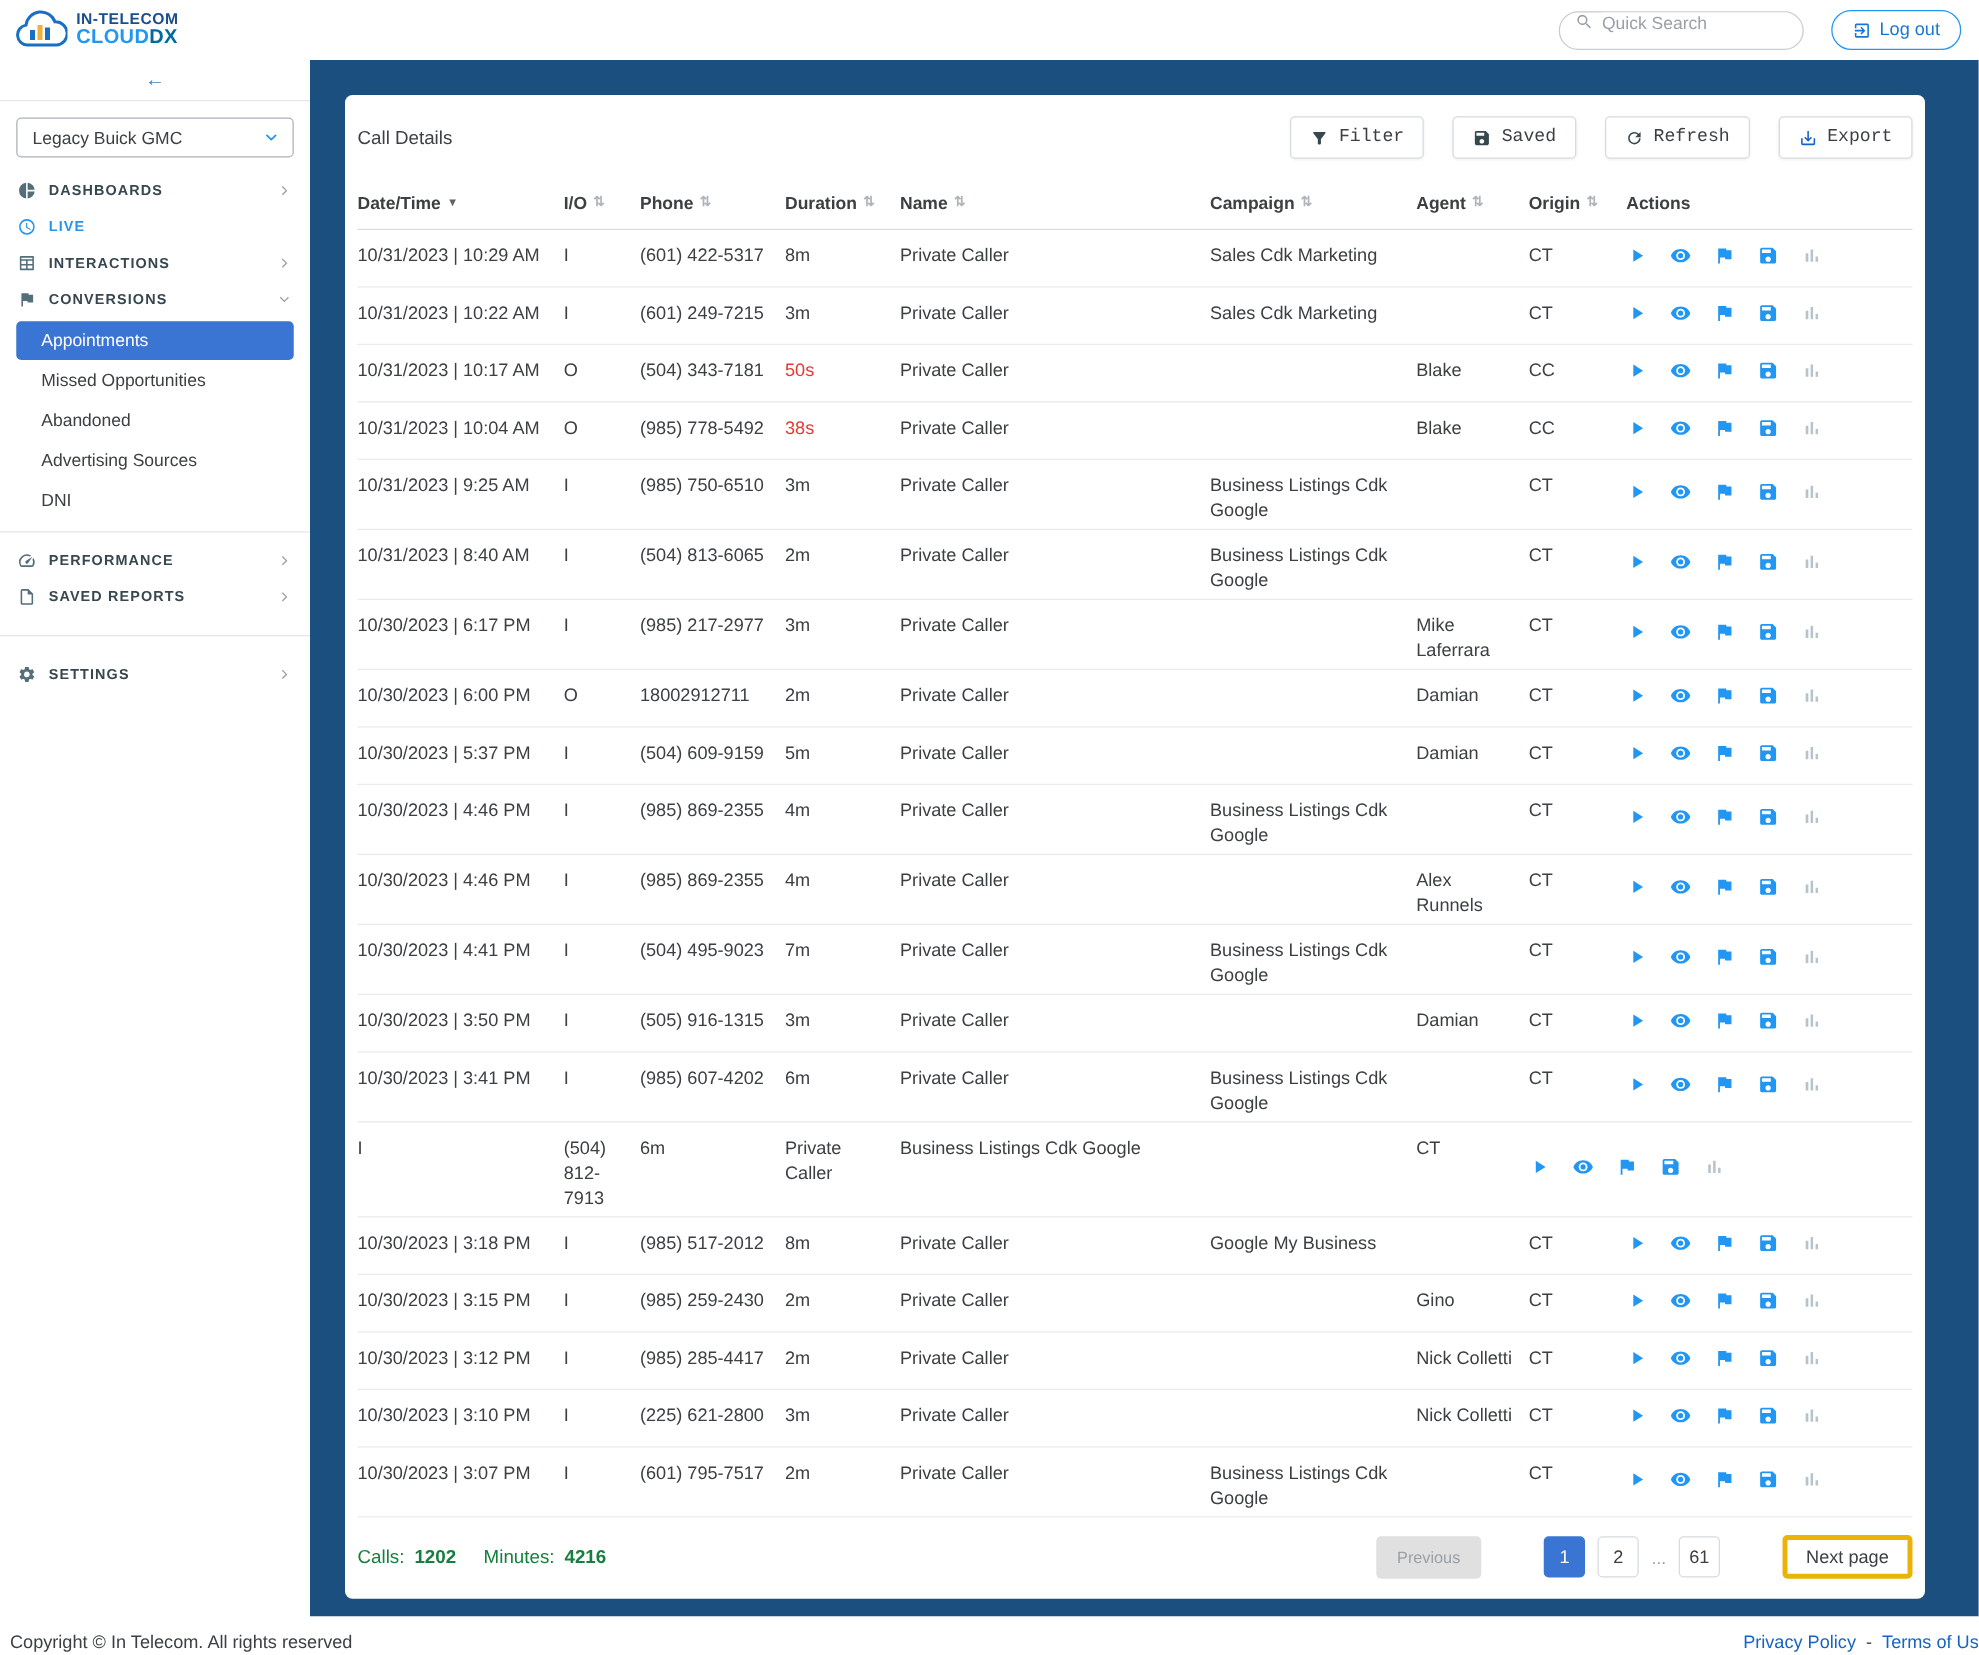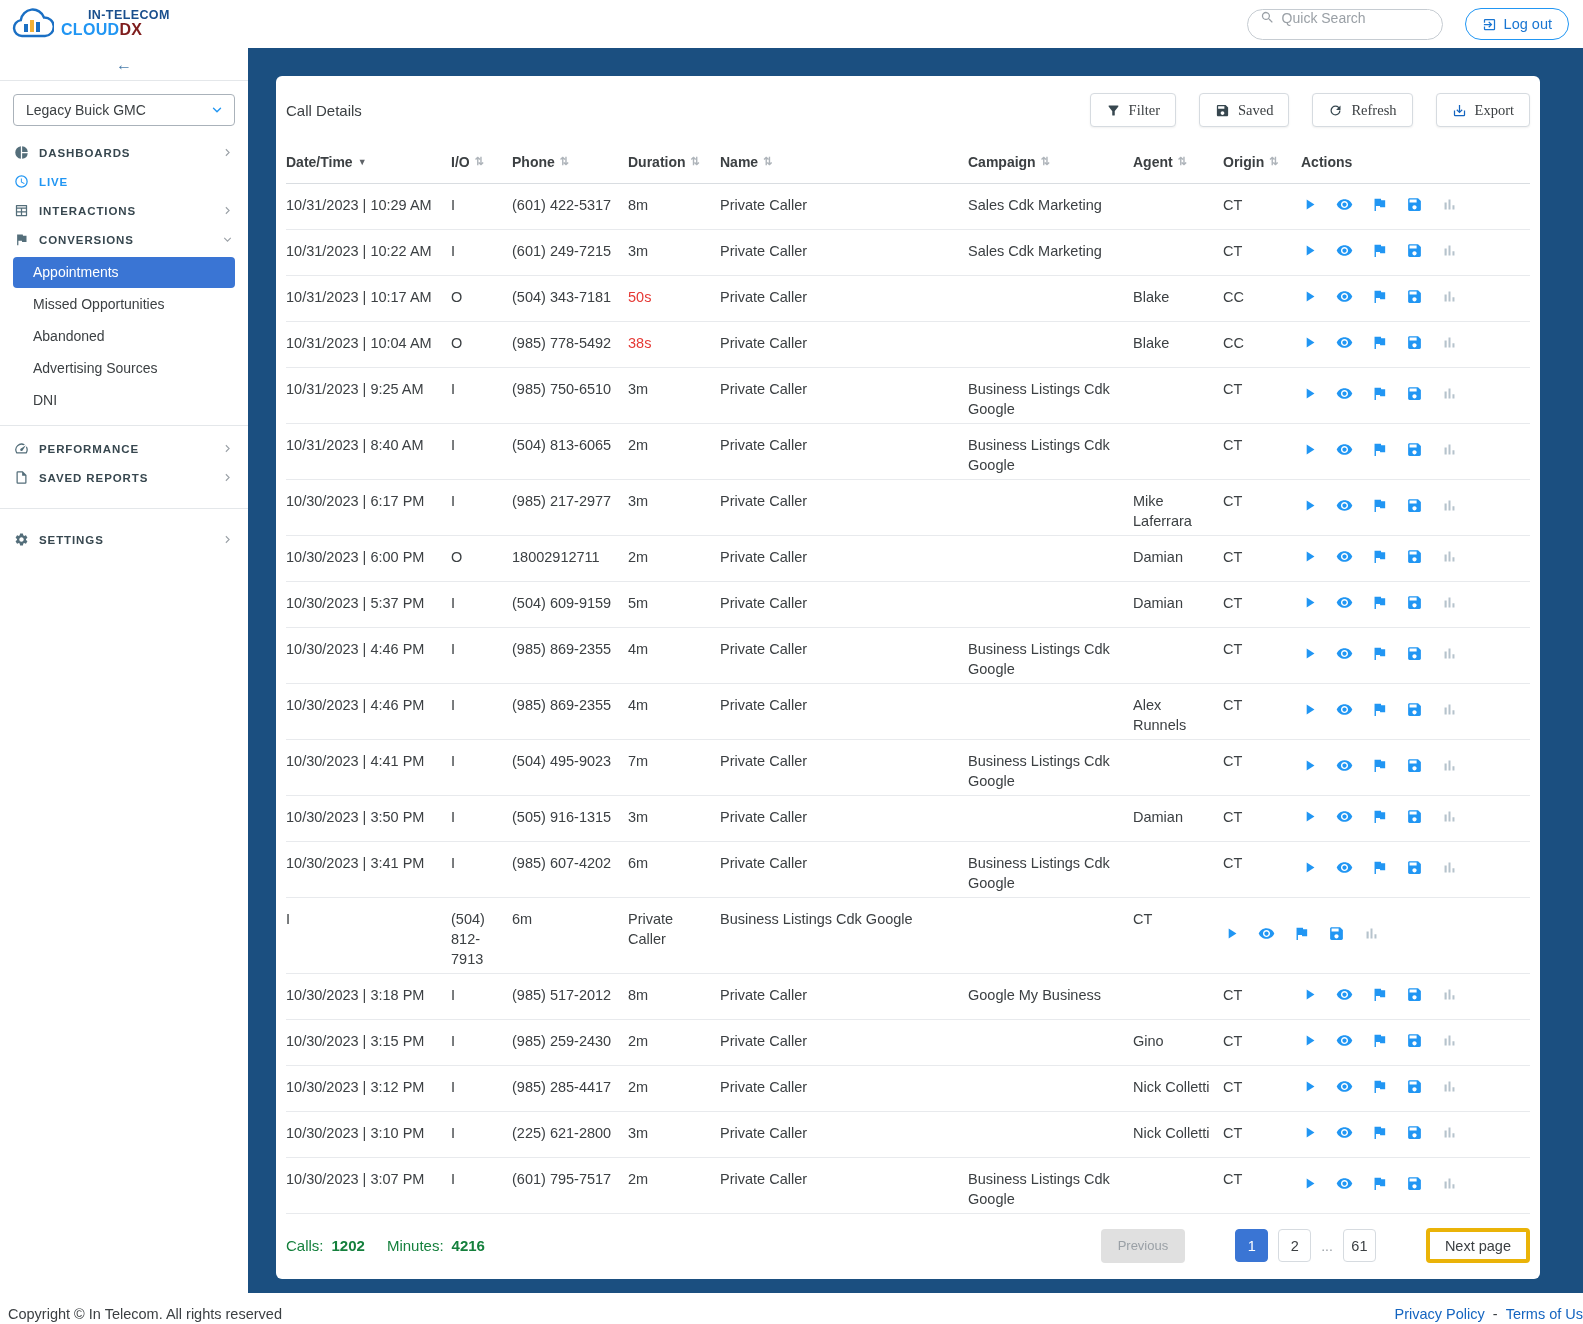--- a/index.html
+++ b/index.html
@@ -4,24 +4,24 @@
 <style>
   * { margin:0; padding:0; box-sizing:border-box; }
   body {
     width:1583px; font-family:"Liberation Sans", sans-serif;
     color:#3c4043; background:#fff; font-size:14.5px;
   }
   
   .topbar { height:48px; display:flex; align-items:center; justify-content:space-between; padding:0 14px 0 10px; background:#fff; }
   .logo { display:flex; align-items:center; gap:7px; cursor:pointer; }
   .logo-text { line-height:1.05; }
-  .logo-line1 { font-size:12.5px; font-weight:bold; color:#1a4f8d; letter-spacing:.4px;margin-left:27px; }
+  .logo-line1 { font-size:12.5px; font-weight:bold; color:#1a4f8d; letter-spacing:.4px; }
   .logo-line2 { font-size:16px; font-weight:bold; letter-spacing:.3px; }
   .logo-cloud { color:#2196f3; }
-  .logo-dx { color:#7f1d1d; }
+  .logo-dx { color:#0369a1; }
   .topbar-right { display:flex; align-items:center; gap:22px; }
   .search-box { display:flex; align-items:flex-start; gap:7px; width:196px; height:31px; border:1px solid #c6ccd2; border-radius:16px; padding:0 12px; background:#fff; }
   .search-box svg { width:15px; height:15px; fill:#9aa0a6; flex:none; }
   .search-box input { border:none; outline:none; width:100%; font-size:14px; color:#3c4043; font-family:inherit; }
   .search-box input::placeholder { color:#9aa0a6; }
   .logout-btn { display:flex; align-items:center; gap:7px; height:32px; padding:0 16px; border:1px solid #2196f3; border-radius:17px; background:#fff; color:#1976d2; font-size:14.5px; font-family:inherit; cursor:pointer; }
   .logout-btn svg { width:15px; height:15px; fill:#1976d2; }
 
   
   .layout { display:flex; align-items:stretch; }
@@ -44,21 +44,21 @@
   .subnav { padding:2px 0 8px; }
   .sub-item { margin:1px 13px; padding:6px 10px 6px 20px; font-size:14px; color:#3c4043; border-radius:4px; cursor:pointer; line-height:19px; }
   .sub-item.active { background:#3a75d4; color:#fff; }
   .gap-sm { height:8px; } .gap-md { height:16px; }
 
   
   .panel { background:#fff; border-radius:6px; padding:0 10px; display:flex; flex-direction:column; min-height:1163px; }
   .panel-head { display:flex; align-items:center; justify-content:space-between; padding:17px 0 13px; }
   .panel-title { font-size:15px; font-weight:normal; color:#3c4043; }
   .toolbar { display:flex; gap:23px; }
-  .tbtn { display:inline-flex; align-items:center; gap:8px; height:34px; padding:0 15px; background:#fff; border:1px solid #d6dbe0; border-radius:4px; box-shadow:0 1px 2px rgba(60,64,67,.08); font-size:14.5px; color:#3c4043; font-family:Liberation Serif, serif; cursor:pointer; }
+  .tbtn { display:inline-flex; align-items:center; gap:8px; height:34px; padding:0 15px; background:#fff; border:1px solid #d6dbe0; border-radius:4px; box-shadow:0 1px 2px rgba(60,64,67,.08); font-size:14.5px; color:#3c4043; font-family:Liberation Mono, monospace; cursor:pointer; }
   .tbtn svg { width:15px; height:15px; fill:#37474f; }
   .tbtn.export svg { fill:#1565c0; }
 
   
   .grid-row { display:grid; grid-template-columns:165px 61px 116px 92px 248px 165px 90px 78px auto; }
   .thead { border-bottom:1px solid #d9dde1; align-items:center; height:44px; }
   .th { font-size:14px; font-weight:bold; color:#3c4043; padding-right:10px; display:flex; align-items:center; gap:5px; cursor:pointer; }
   .sort-glyph { font-size:11px; color:#aeb4ba; }
   .caret { font-size:9px; color:#5f6368; }
   .trow { border-bottom:1px solid #e8eaed; min-height:46px; }

